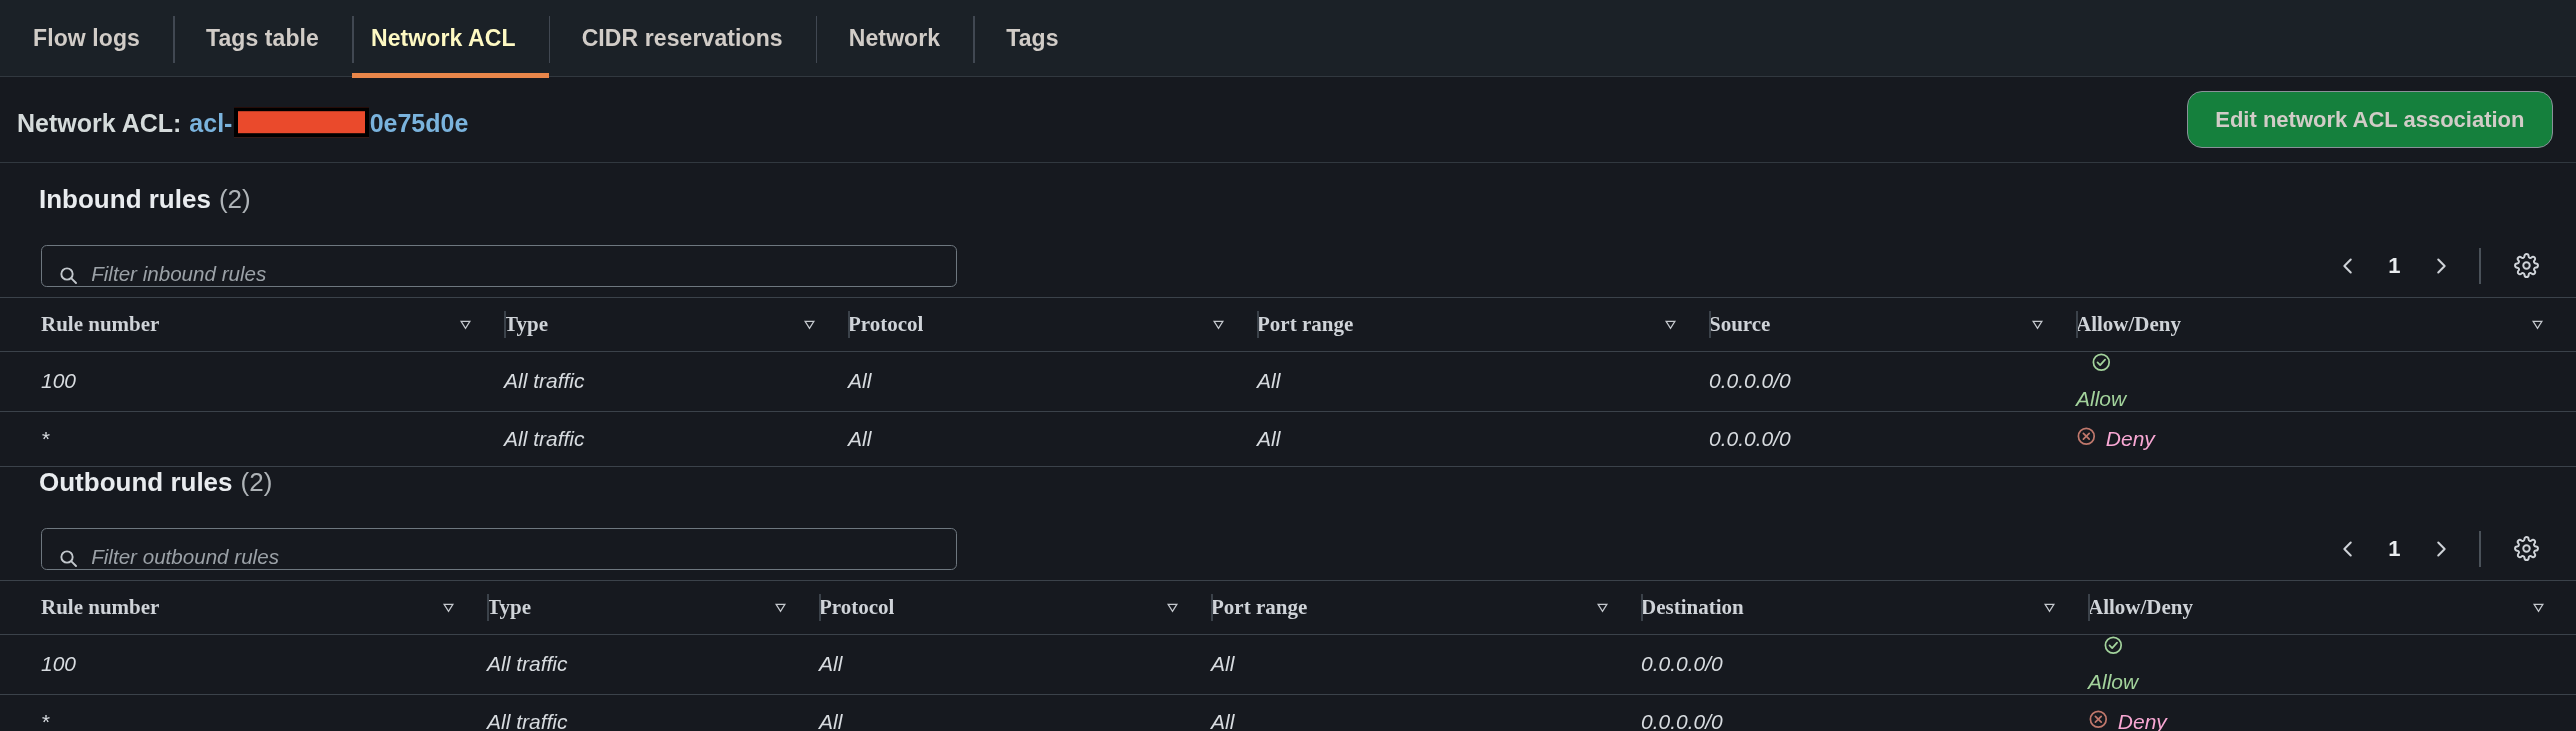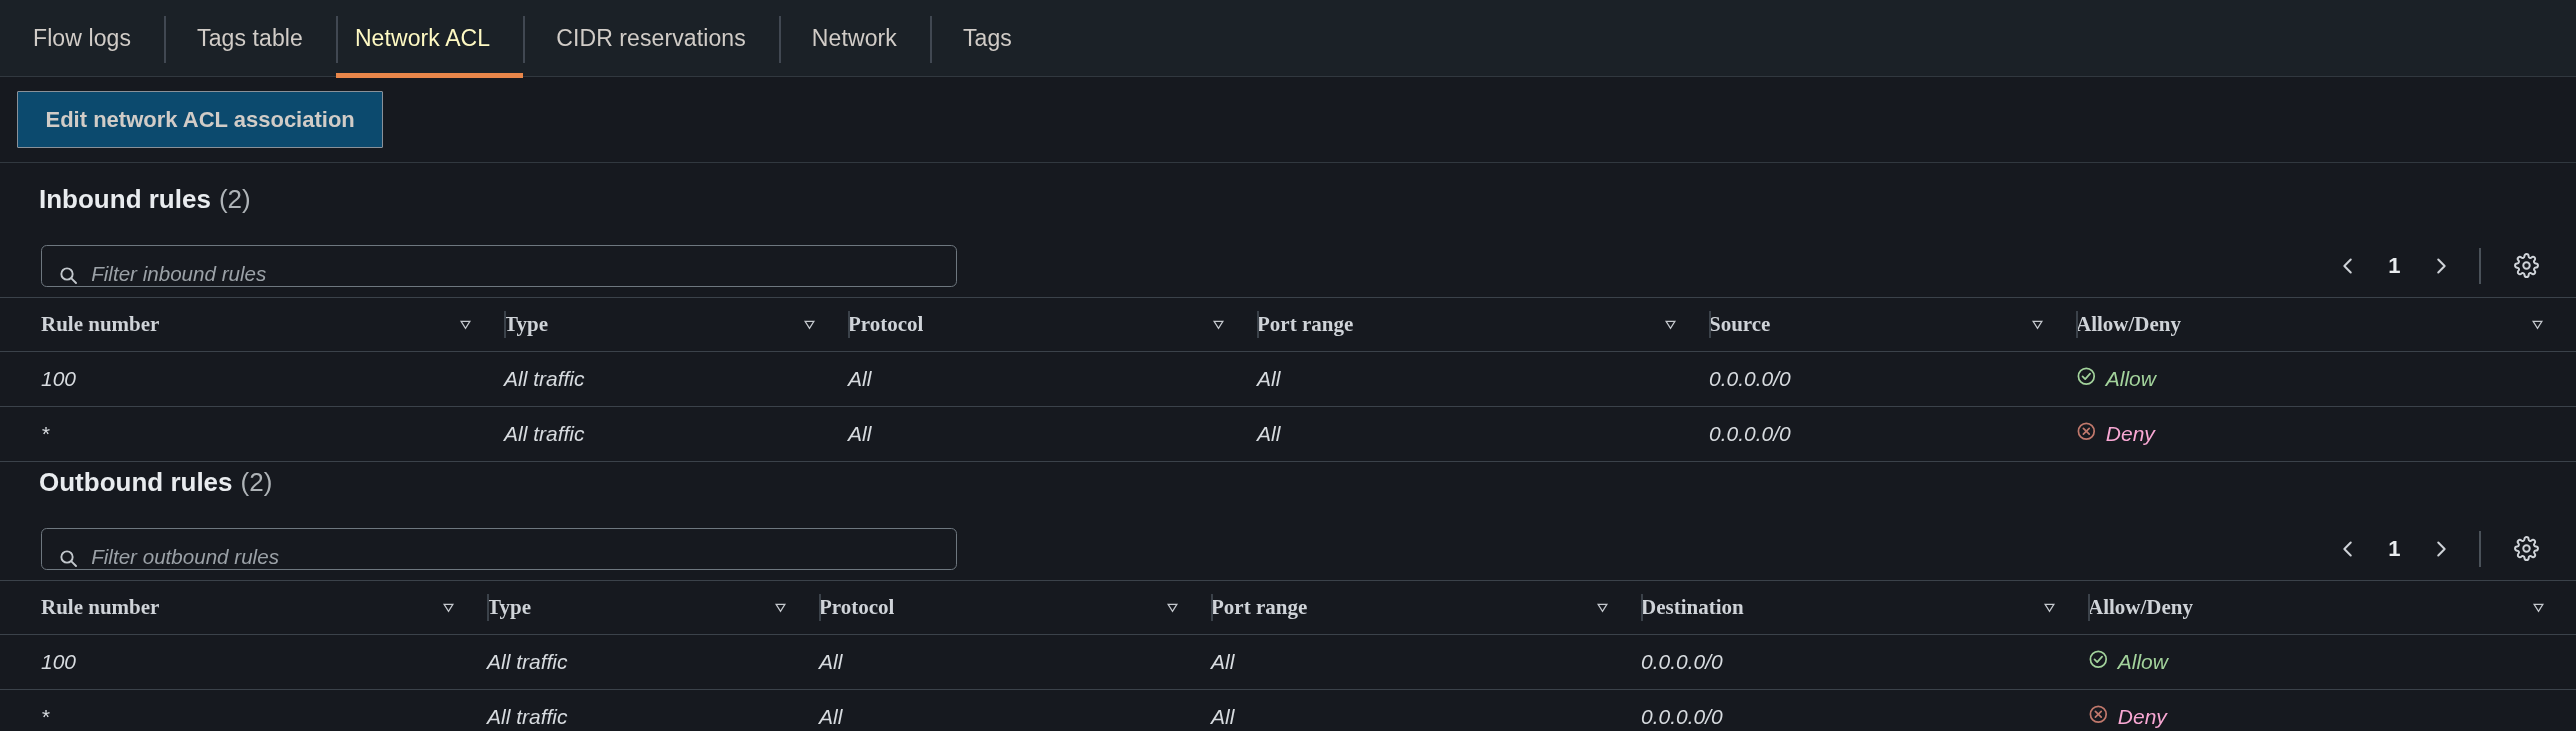--- a/index.html
+++ b/index.html
@@ -24,21 +24,21 @@
     border-bottom: 1.7px solid #31383f;
     background: #1b2127;
   }
   .tab {
     position: relative;
     display: flex;
     align-items: center;
     justify-content: center;
     padding: 0 33px;
     font-size: 23px;
-    font-weight: 400;
+    font-weight: 700;
     letter-spacing: 0.1px;
     color: #d1ccc7;
     white-space: nowrap;
     cursor: pointer;
   }
   .tab:not(:first-child)::before {
     content: "";
     position: absolute;
     left: 0;
     top: 16px;
@@ -90,23 +90,23 @@
     height: 30px;
     background: #ea4a2c;
     border: 4px solid #000;
     margin: 0 1.1px;
     transform: translateY(5.2px);
   }
   .edit-btn {
     font-size: 22px;
     font-weight: 700;
     color: #d1ccc7;
-    background: #0c4a6e;
+    background: #15803d;
     border: 1.7px solid #8a9199;
-    border-radius: 1px;
+    border-radius: 15px;
     padding: 14.3px 27.5px;
     white-space: nowrap;
     cursor: pointer;
   }
 
   
   .section { position: absolute; left: 0; width: 2576px; }
   #inbound-section  { top: 165px; }
   #outbound-section { top: 448px; }
 
@@ -231,21 +231,21 @@
   table.rules tbody td:first-child { padding-left: 41px; }
   table.rules tbody tr { border-bottom: 1.7px solid #3b424a; font-style: italic; }
 
   .status {
     display: inline-flex;
     align-items: center;
     gap: 9.2px;
     font-size: 21px;
     font-weight: 400;
   }
-  .status.allow { color: #a3d39c; }
+  .status.allow { color: #a3d39c; flex-direction: column; }
   .status.deny  { color: #f9a8d4; }
 </style>
 </head>
 <body>
 
 <nav class="tabbar">
   <div class="tab">
       <span>Flow logs</span>
     </div>
   <div class="tab">
@@ -259,20 +259,28 @@
     </div>
   <div class="tab">
       <span>Network</span>
     </div>
   <div class="tab">
       <span>Tags</span>
     </div>
 </nav>
 
 <div class="title-row">
+  <div class="acl-title">
+    <span class="lbl">Network ACL:</span>
+    <span class="acl-link">
+      <span>acl-</span>
+      <span class="redaction"></span>
+      <span>0e75d0e</span>
+    </span>
+  </div>
   <button class="edit-btn">Edit network ACL association</button>
 </div>
 
 <section class="section" id="inbound-section">
   <div class="section-head">
     <span>Inbound rules</span>
     <span class="count">(2)</span>
   </div>
 
   <div class="toolbar">

